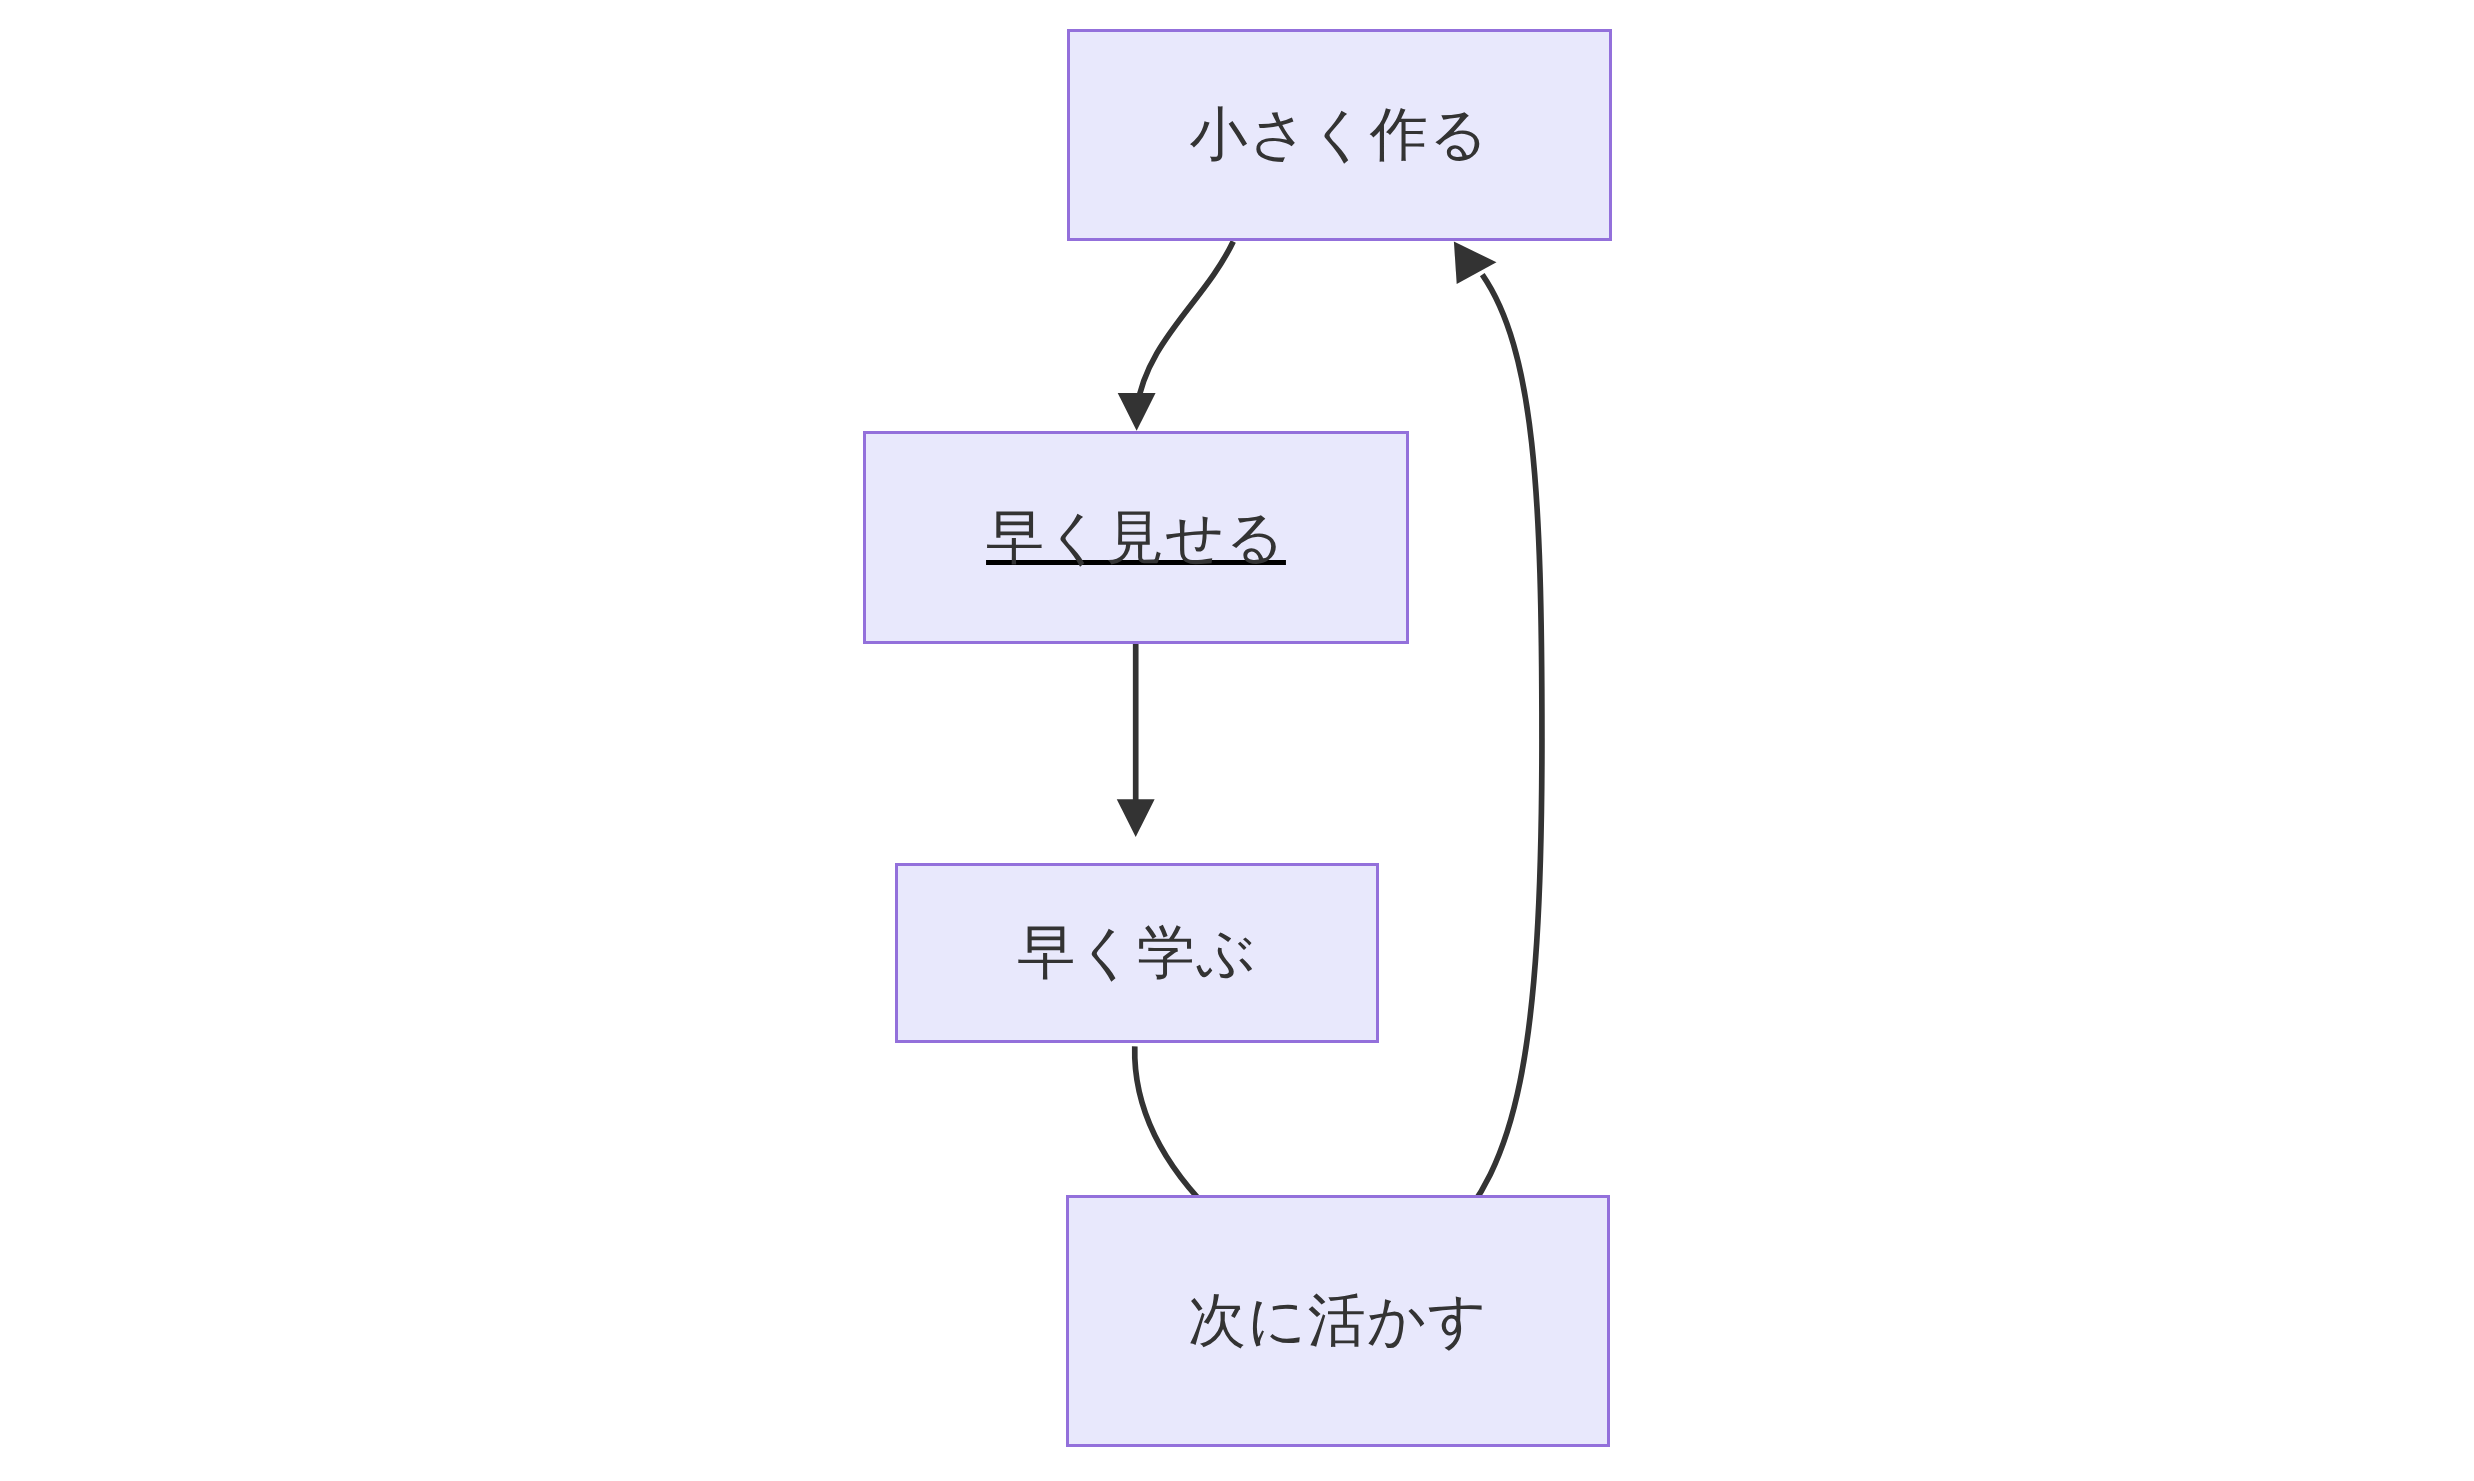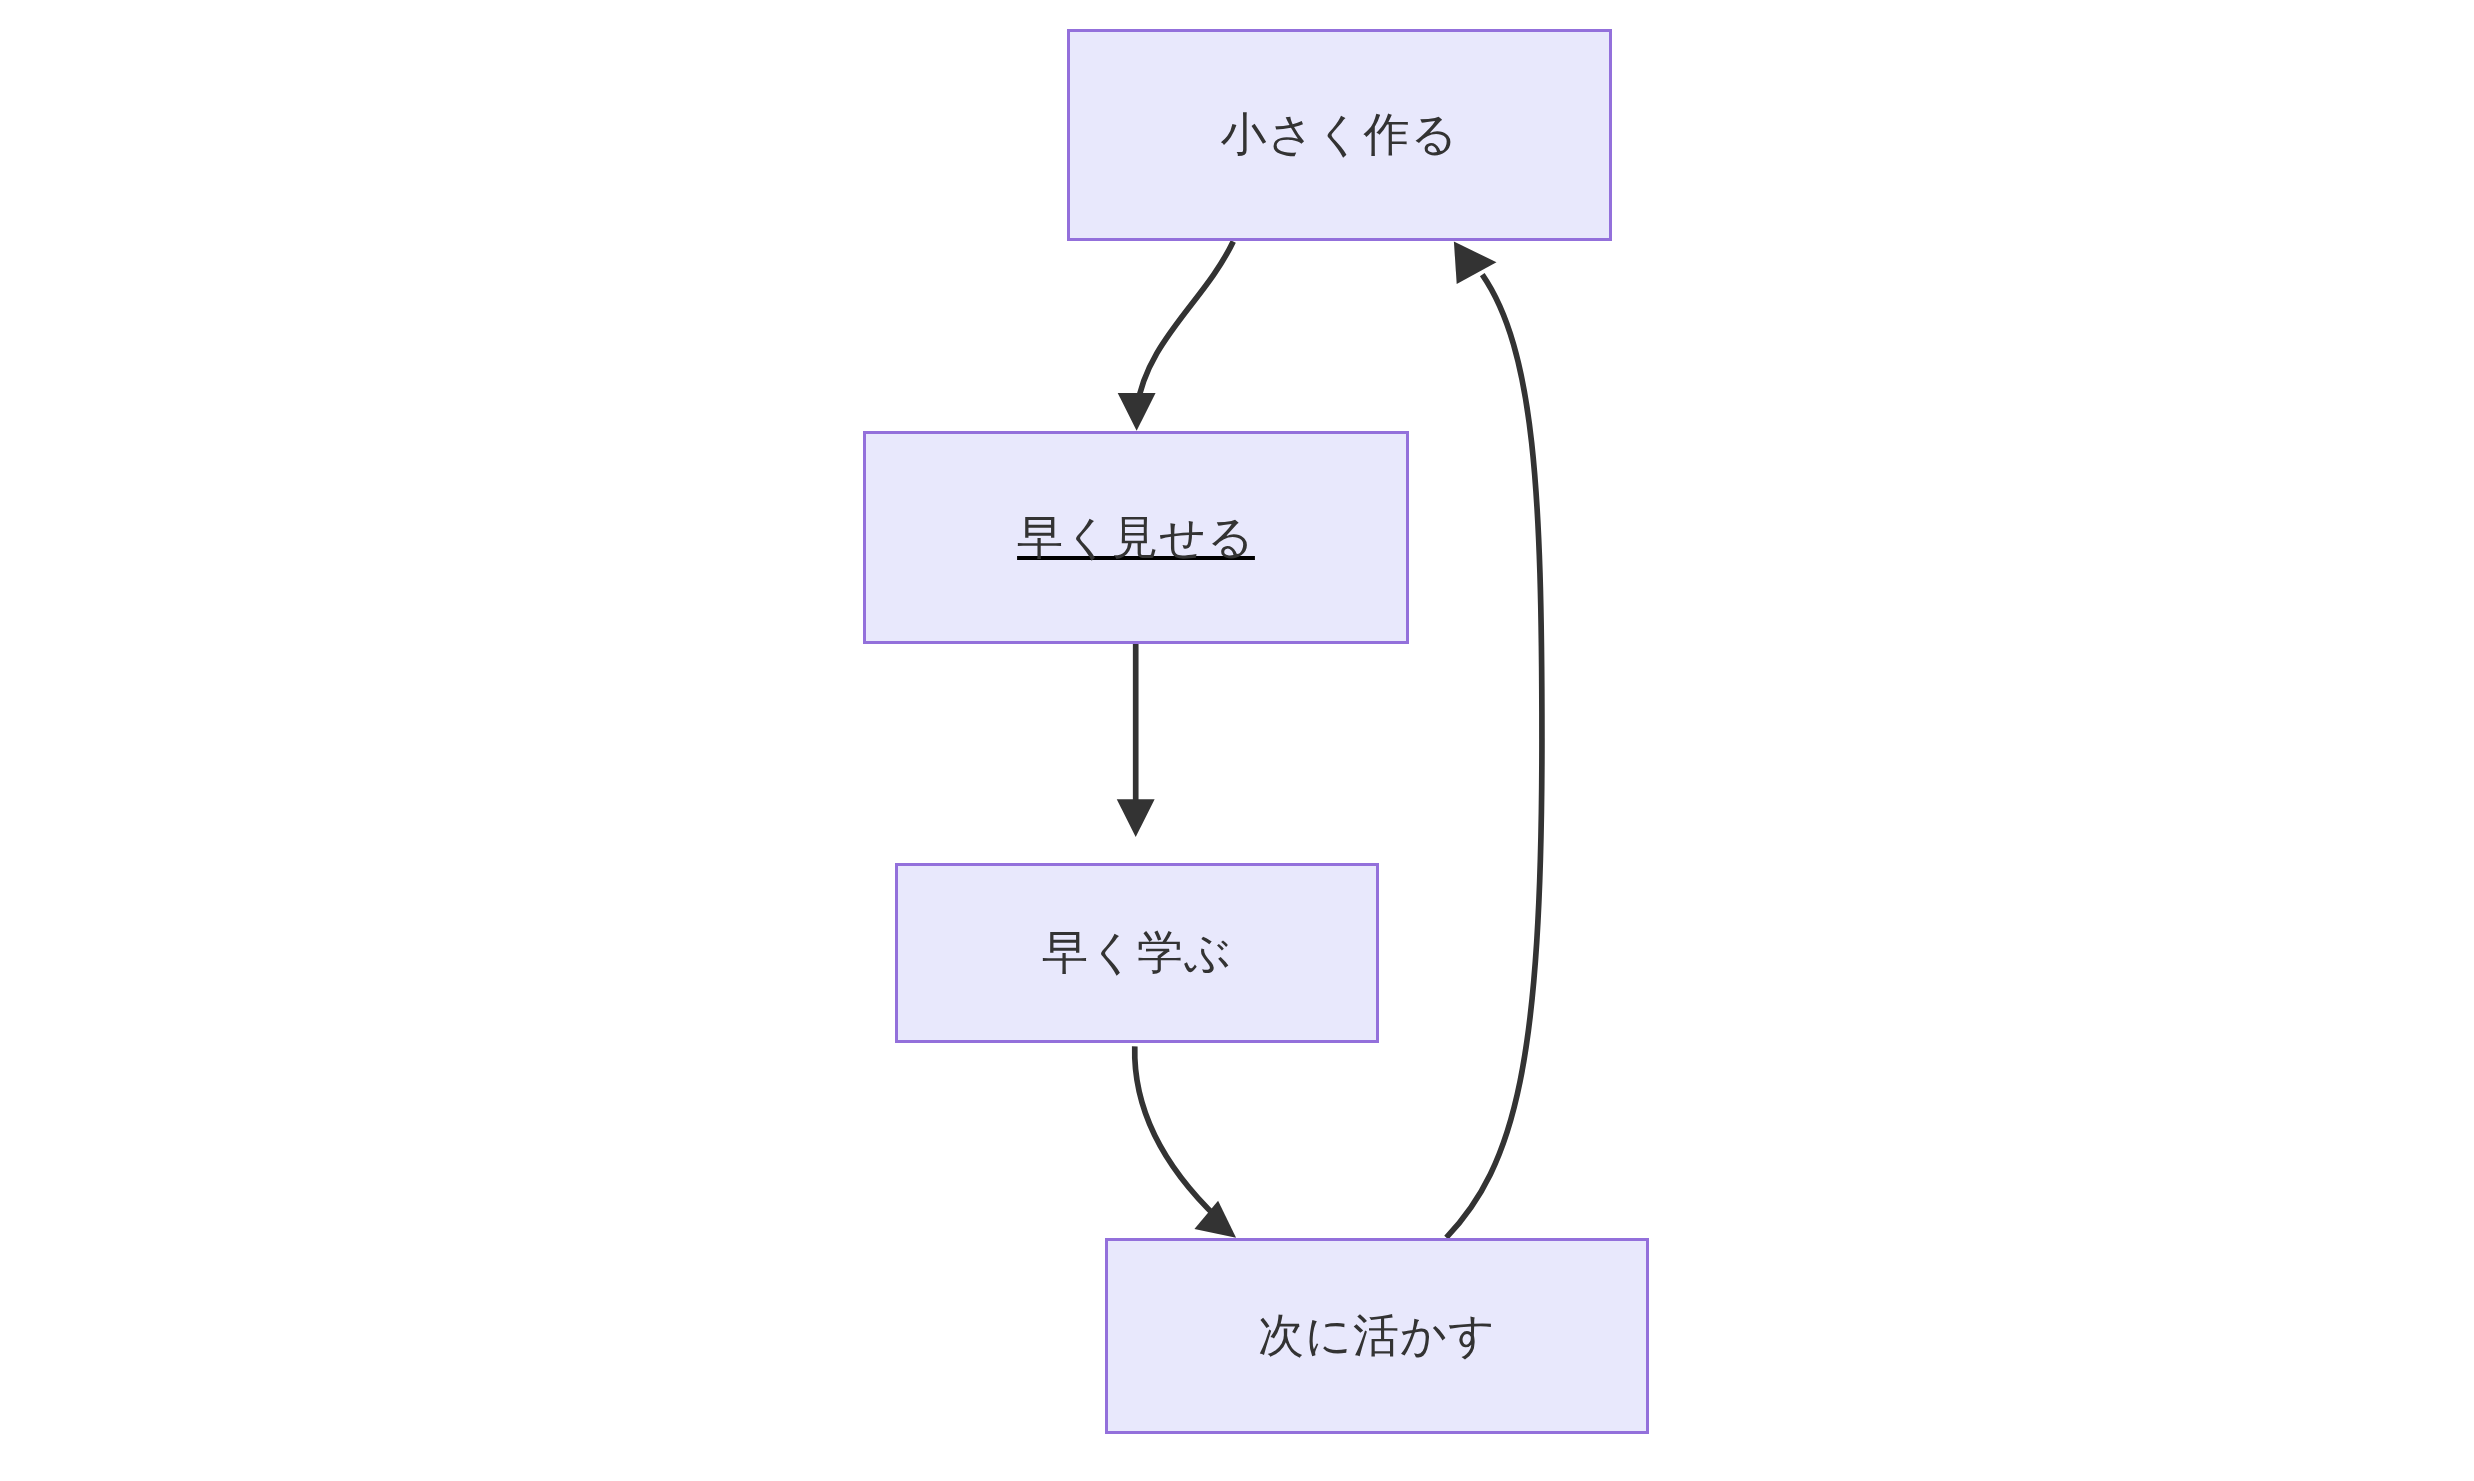--- a/index.html
+++ b/index.html
@@ -28,32 +28,32 @@
     position: absolute;
     box-sizing: border-box;
     background: #e8e8fc;
     border: 3.8px solid #9370db;
     display: flex;
     align-items: center;
     justify-content: center;
   }
   .node-label {
     font-family: "DejaVu Sans", "Liberation Sans", sans-serif;
-    font-size: 46px;
+    font-size: 58px;
     line-height: 1.2;
     color: #333333;
     letter-spacing: 0.02em;
     white-space: nowrap;
     text-align: left;
   }
   
   #node-0 { left: 1067px; top: 29px;   width: 545px; height: 212px; }
   #node-1 { left: 863px;  top: 431px;  width: 546px; height: 213px; text-decoration: underline; }
   #node-2 { left: 895px;  top: 863px;  width: 484px; height: 180px; }
-  #node-3 { left: 1066px; top: 1238px; width: 544px; height: 196px; margin-left: 39px; }
+  #node-3 { left: 1066px; top: 1195px; width: 544px; height: 252px; }
   .edge-path {
     fill: none;
     stroke: #333333;
     stroke-width: 6;
     stroke-linecap: butt;
   }
   .edge-head {
     fill: #333333;
     stroke: none;
   }

